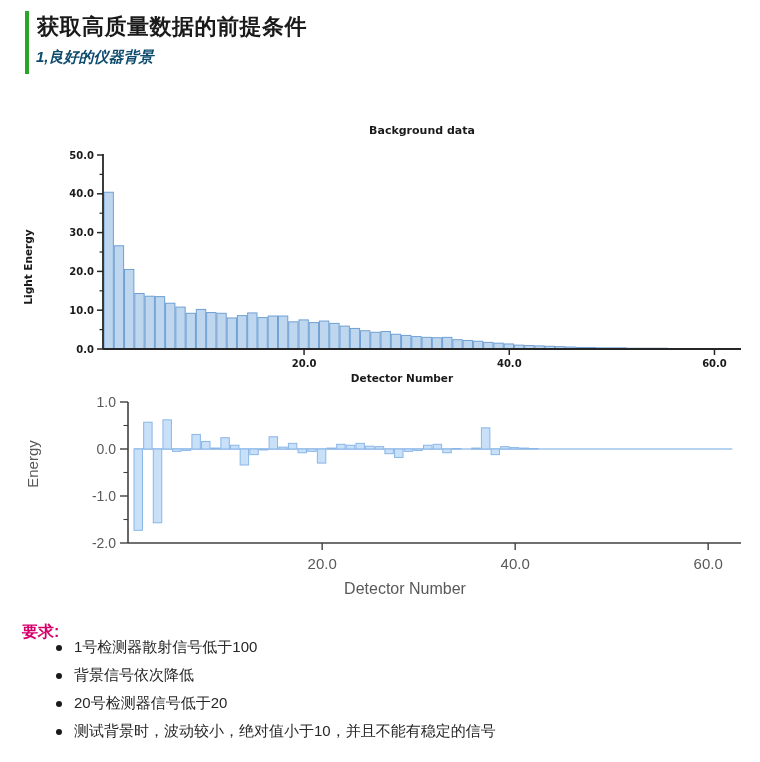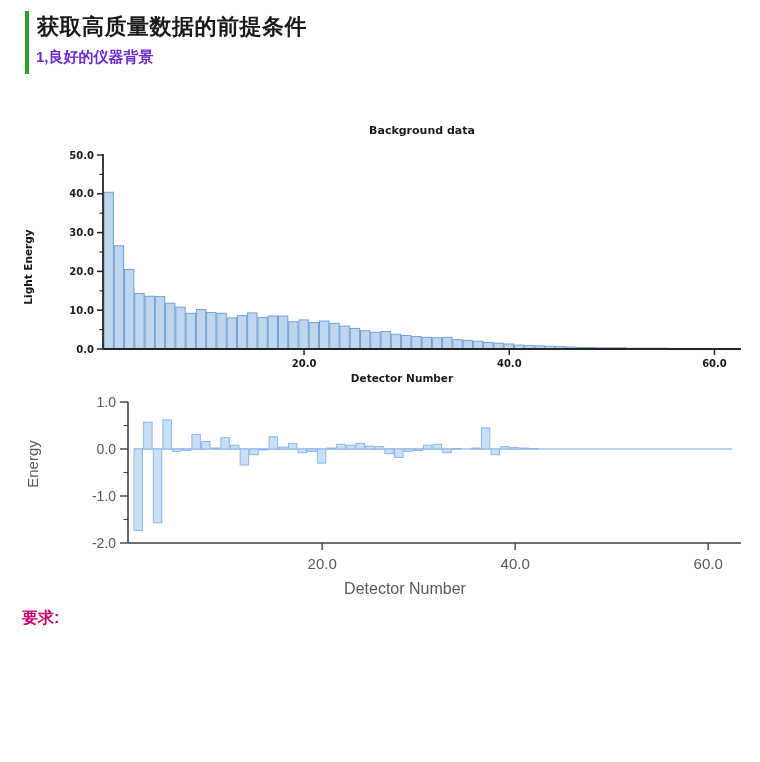--- a/index.html
+++ b/index.html
@@ -7,33 +7,33 @@
   .page{position:relative;width:760px;height:762px;background:#fff;overflow:hidden;}
 
   .accent-bar{position:absolute;left:25px;top:11px;width:4px;height:63px;}
   .page-title{position:absolute;left:37px;top:12px;font-size:22px;font-weight:bold;color:#1a1a1a;letter-spacing:0.5px;}
   .page-subtitle{position:absolute;left:36px;top:48px;font-size:15px;font-weight:bold;}
 
   .chart-mount{position:absolute;left:0;}
   #chart1{top:84px;margin-top:38px;}
   #chart2{top:384px;text-decoration:underline;}
 
-  .req-heading{position:absolute;left:22px;top:608px;font-size:16px;font-weight:bold;}
+  .req-heading{position:absolute;left:22px;top:622px;font-size:16px;font-weight:bold;}
   .req-list{position:absolute;left:56px;top:638px;width:680px;}
   .req-item{display:flex;align-items:flex-start;height:28px;color:#262626;font-size:15px;}
   .req-item .dot{width:6px;height:6px;border-radius:50%;background:#1a1a1a;margin:7px 12px 0 0;flex:none;}
 </style>
 </head>
 <body>
 
 <div class="page">
 
   <div class="accent-bar" style="background: rgb(42, 165, 42);"></div>
   <div class="page-title">获取高质量数据的前提条件</div>
-  <div class="page-subtitle" style="color: #6d28d9;">1,良好的仪器背景</div>
+  <div class="page-subtitle" style="color: #0c4a6e; font-style: italic;">1,良好的仪器背景</div>
 
   <div id="chart1" class="chart-mount"><svg width="760" height="280">
         <text x="422" y="12" text-anchor="middle" font-size="11" font-family="&quot;DejaVu Sans&quot;,&quot;Liberation Sans&quot;,sans-serif" font-weight="bold" fill="#1a1a1a">Background data</text>
         <rect x="104.00" y="70.25" width="9.36" height="156.75" fill="#bed7ef" stroke="#6f9fd4" stroke-width="1"></rect>
         <rect x="114.26" y="123.79" width="9.36" height="103.21" fill="#bed7ef" stroke="#6f9fd4" stroke-width="1"></rect>
         <rect x="124.52" y="147.46" width="9.36" height="79.54" fill="#bed7ef" stroke="#6f9fd4" stroke-width="1"></rect>
         <rect x="134.78" y="171.52" width="9.36" height="55.48" fill="#bed7ef" stroke="#6f9fd4" stroke-width="1"></rect>
         <rect x="145.04" y="174.23" width="9.36" height="52.77" fill="#bed7ef" stroke="#6f9fd4" stroke-width="1"></rect>
         <rect x="155.30" y="174.62" width="9.36" height="52.38" fill="#bed7ef" stroke="#6f9fd4" stroke-width="1"></rect>
         <rect x="165.56" y="181.22" width="9.36" height="45.78" fill="#bed7ef" stroke="#6f9fd4" stroke-width="1"></rect>
@@ -180,14 +180,32 @@
         <text x="322.175" y="185" text-anchor="middle" font-size="15" font-family="&quot;Liberation Sans&quot;,&quot;DejaVu Sans&quot;,sans-serif" fill="#595959">20.0</text>
         <line x1="515.175" y1="159" x2="515.175" y2="166" stroke="#404040" stroke-width="1.4"></line>
         <text x="515.175" y="185" text-anchor="middle" font-size="15" font-family="&quot;Liberation Sans&quot;,&quot;DejaVu Sans&quot;,sans-serif" fill="#595959">40.0</text>
         <line x1="708.1750000000001" y1="159" x2="708.1750000000001" y2="166" stroke="#404040" stroke-width="1.4"></line>
         <text x="708.1750000000001" y="185" text-anchor="middle" font-size="15" font-family="&quot;Liberation Sans&quot;,&quot;DejaVu Sans&quot;,sans-serif" fill="#595959">60.0</text>
         <text x="405" y="210" text-anchor="middle" font-size="16" font-family="&quot;Liberation Sans&quot;,&quot;DejaVu Sans&quot;,sans-serif" fill="#595959">Detector Number</text>
         <text x="38" y="80" text-anchor="middle" font-size="15" transform="rotate(-90,38,80)" font-family="&quot;Liberation Sans&quot;,&quot;DejaVu Sans&quot;,sans-serif" fill="#595959">Energy</text>
       </svg></div>
 
   <div class="req-heading" style="color: rgb(214, 0, 107);">要求:</div>
+  <div class="req-list">
+    <div class="req-item">
+      <span class="dot"></span>
+      <span>1号检测器散射信号低于100</span>
+    </div>
+    <div class="req-item">
+      <span class="dot"></span>
+      <span>背景信号依次降低</span>
+    </div>
+    <div class="req-item">
+      <span class="dot"></span>
+      <span>20号检测器信号低于20</span>
+    </div>
+    <div class="req-item">
+      <span class="dot"></span>
+      <span>测试背景时，波动较小，绝对值小于10，并且不能有稳定的信号</span>
+    </div>
+  </div>
 
 </div>
 
 </body></html>

